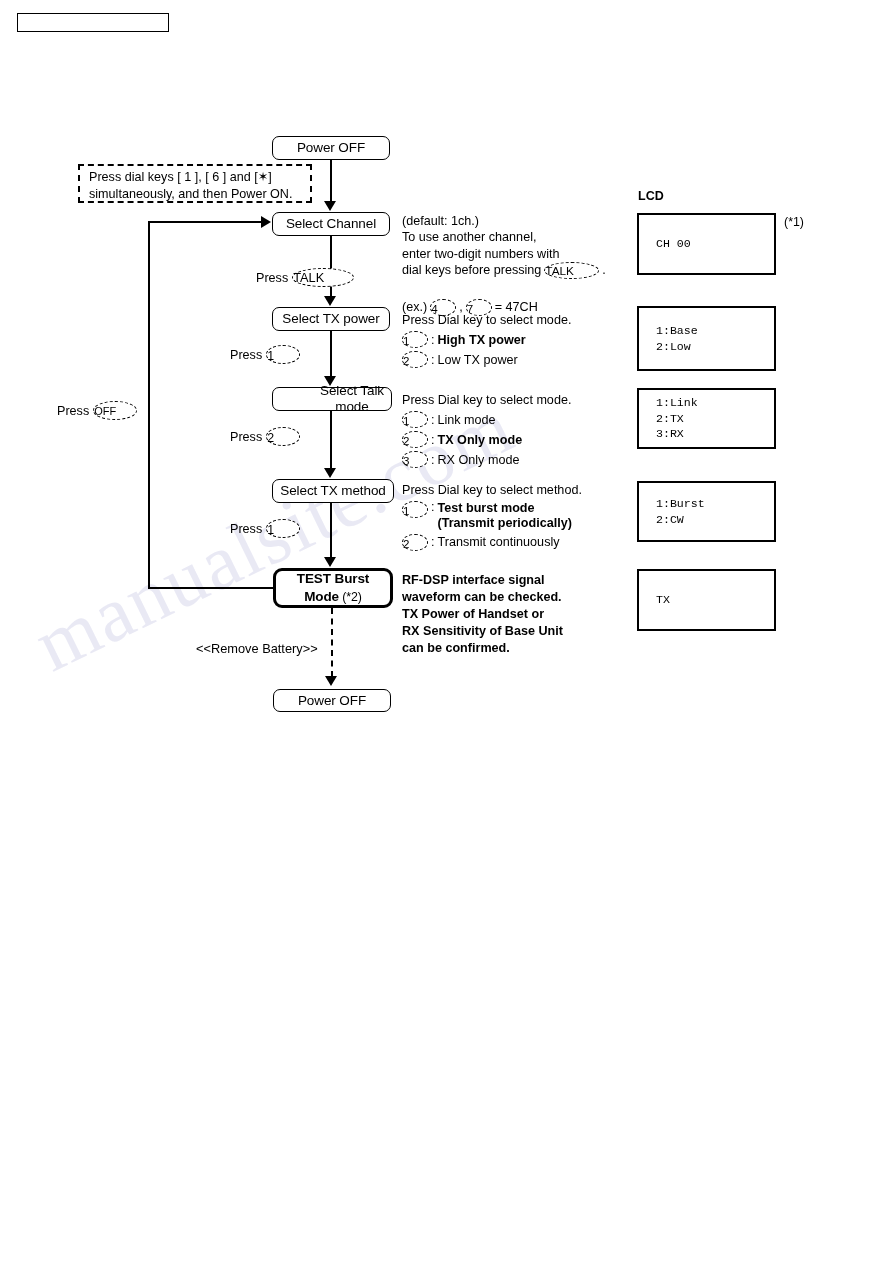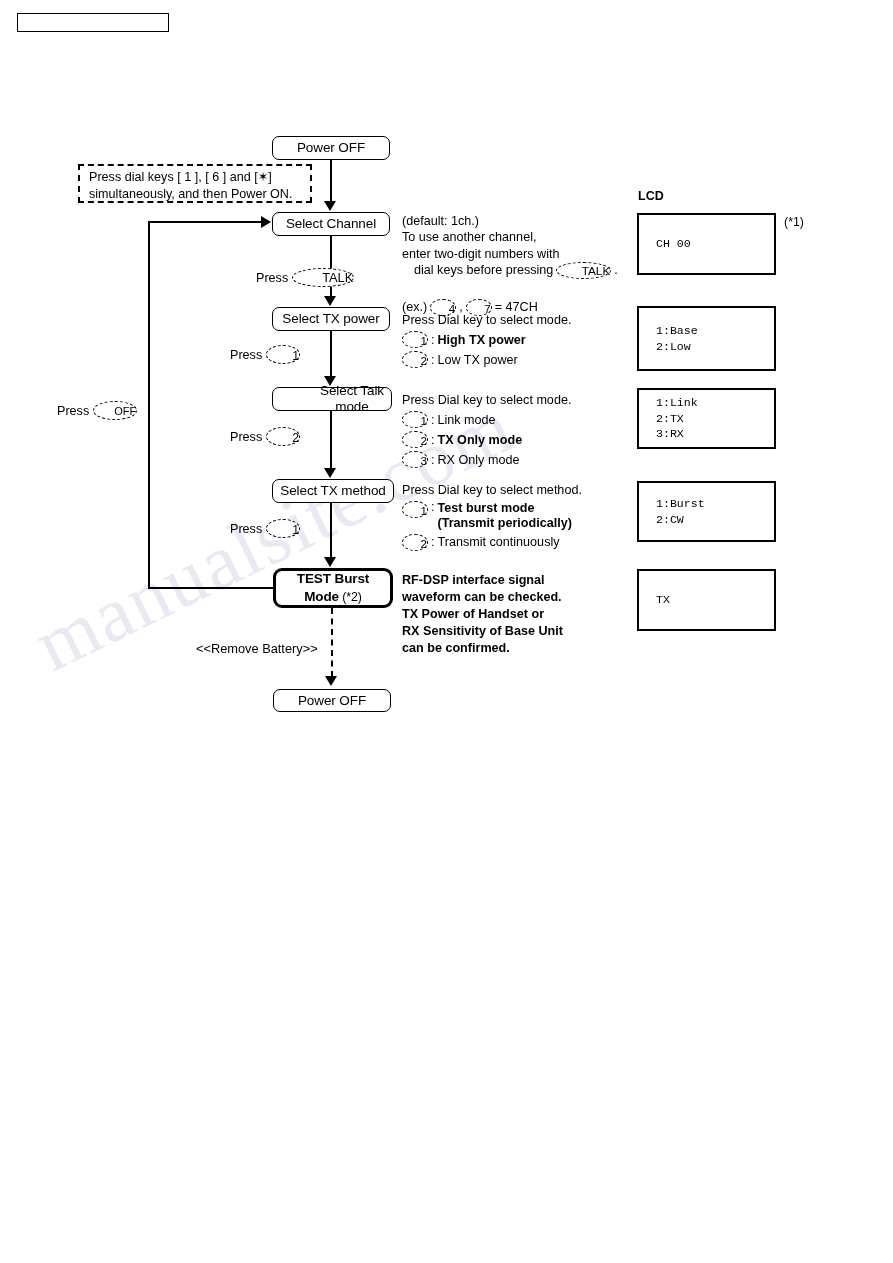--- a/index.html
+++ b/index.html
@@ -59,21 +59,21 @@
     font-size: 12.6px;
     line-height: 1.32;
   }
 
   
   .key-oval {
     display: inline-block;
     border: 1.7px dashed #000;
     border-radius: 50%;
     background: #fff;
-    text-align: right;
+    text-align: left;
     box-sizing: border-box;
     font-size: 12.6px;
     line-height: 1;
   }
   .press-row {
     display: flex;
     align-items: center;
     gap: 4px;
     font-size: 12.6px;
     white-space: nowrap;
@@ -254,21 +254,21 @@
   <span>Press</span>
   <span class="key-oval oval-off">OFF</span>
 </div>
 
 <div class="abs remove-batt" style="left:196px; top:641px;">&lt;&lt;Remove Battery&gt;&gt;</div>
 
 <div class="abs" style="left:402px; top:213px; width:230px;">
   <div class="desc">(default: 1ch.)</div>
   <div class="desc">To use another channel,</div>
   <div class="desc">enter two-digit numbers with</div>
-  <div class="desc" style="display:flex;align-items:center;gap:3px;white-space:nowrap;margin-left:12px;">
+  <div class="desc" style="display:flex;align-items:center;gap:3px;white-space:nowrap;">
     <span>dial keys before pressing</span>
     <span class="key-oval" style="width:55px;height:17px;padding-top:2.5px;font-size:11.8px;">TALK</span>
     <span>.</span>
   </div>
   <div class="desc" style="display:flex;align-items:center;gap:3px;white-space:nowrap;margin-top:20px;">
     <span>(ex.)</span>
     <span class="key-oval oval-small">4</span>
     <span>,</span>
     <span class="key-oval oval-small">7</span>
     <span>= 47CH</span>

